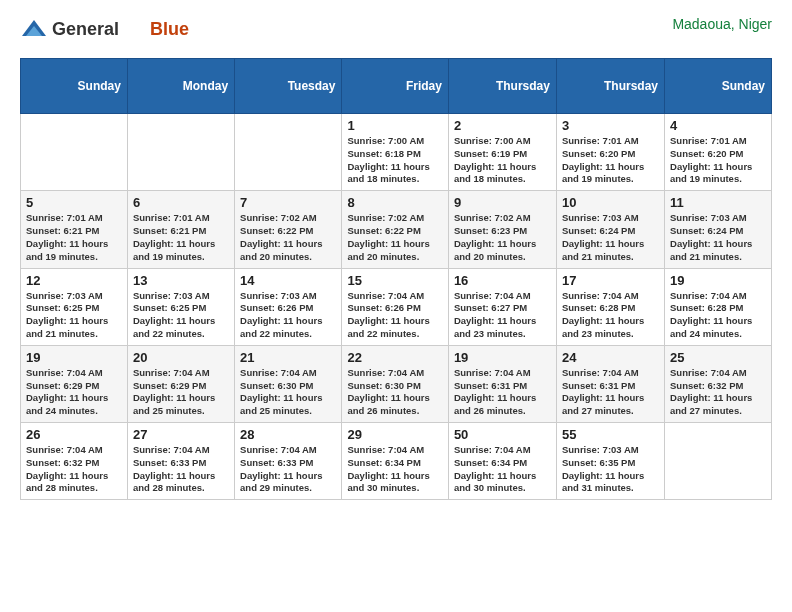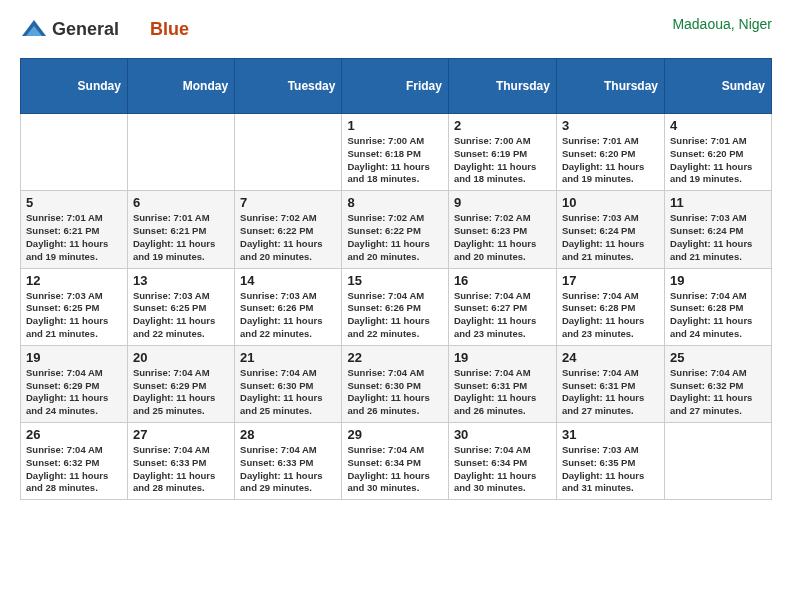--- a/index.html
+++ b/index.html
@@ -252,24 +252,24 @@
           </td>
           <td>
             <div class="day-num">28</div>
             <div class="day-info">Sunrise: 7:04 AM<br>Sunset: 6:33 PM<br>Daylight: 11 hours<br>and 29 minutes.</div>
           </td>
           <td>
             <div class="day-num">29</div>
             <div class="day-info">Sunrise: 7:04 AM<br>Sunset: 6:34 PM<br>Daylight: 11 hours<br>and 30 minutes.</div>
           </td>
           <td>
-            <div class="day-num">30</div>
+            <div class="day-num">50</div>
             <div class="day-info">Sunrise: 7:04 AM<br>Sunset: 6:34 PM<br>Daylight: 11 hours<br>and 30 minutes.</div>
           </td>
           <td>
-            <div class="day-num">31</div>
+            <div class="day-num">55</div>
             <div class="day-info">Sunrise: 7:03 AM<br>Sunset: 6:35 PM<br>Daylight: 11 hours<br>and 31 minutes.</div>
           </td>
           <td></td>
         </tr>
       </tbody>
   </table>
 </div>
 
 </body></html>

